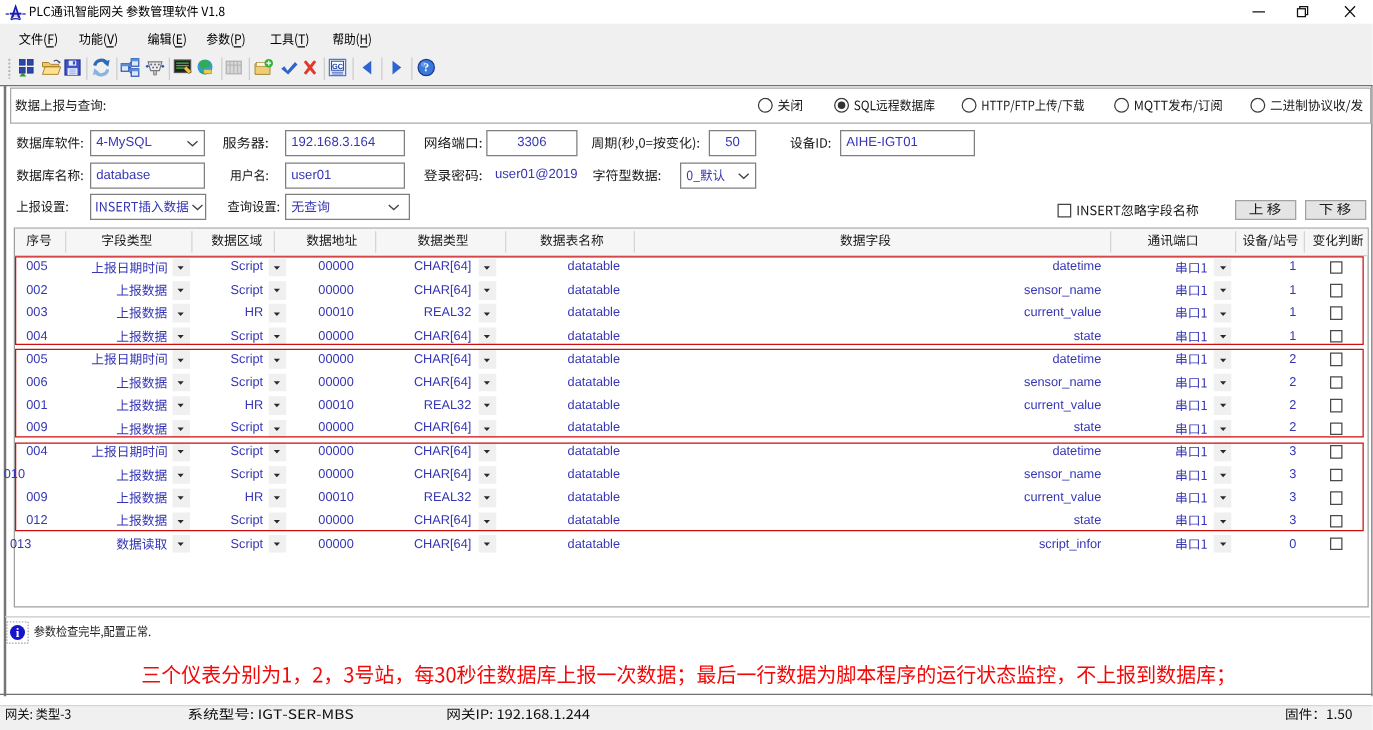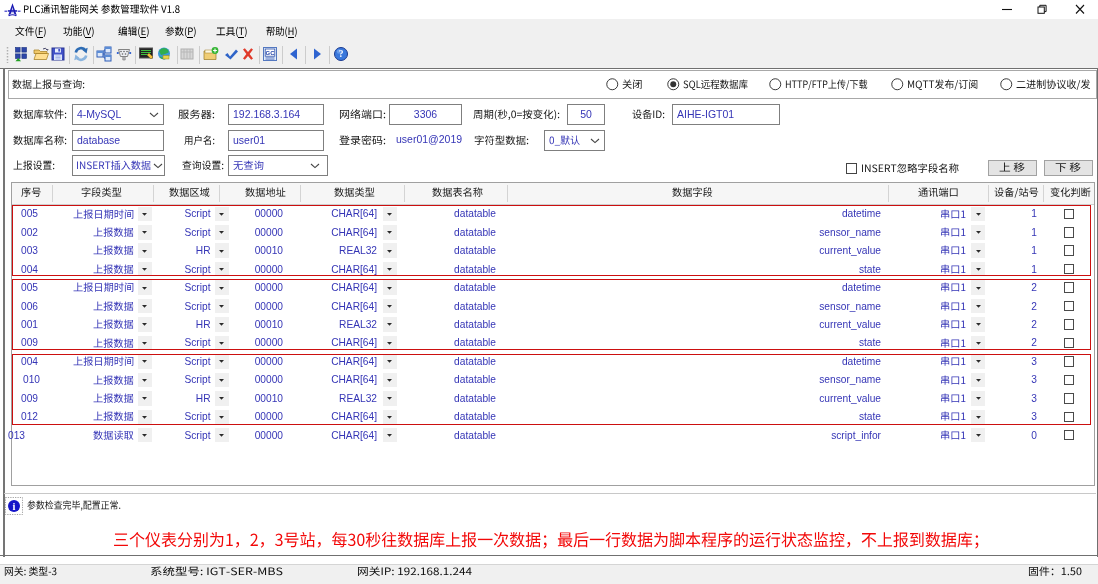--- a/index.html
+++ b/index.html
@@ -1115,21 +1115,21 @@
         <use href="#g67" x="1000"></use>
         <use href="#g17" x="2000"></use>
       </g>
     </svg>
 <div style="position:absolute;left:971.3px;top:354.1px;width:14px;height:14.5px;background:#f0f0f0"></div>
 <svg style="position:absolute;left:974.8px;top:359.3px" width="7" height="5">
       <path d="M1 1 h5 l-2.5 2.8 Z" fill="#2a2a2a"></path>
     </svg>
 <div style="position:absolute;top:353.8px;font:10.2px Liberation Sans,sans-serif;color:#3535b6;white-space:pre;line-height:15px;left:1037.0px;transform:translateX(-100%);">3</div>
 <div style="position:absolute;left:1063.5px;top:356.1px;width:10.5px;height:10.5px;background:#fff;border:1px solid #4a4a4a;box-sizing:border-box"></div>
-<div style="position:absolute;top:372.3px;font:10.2px Liberation Sans,sans-serif;color:#3535b6;white-space:pre;line-height:15px;left:23px;text-align:right;">010</div>
+<div style="position:absolute;top:372.3px;font:10.2px Liberation Sans,sans-serif;color:#3535b6;white-space:pre;line-height:15px;left:3px;text-align:right;">010</div>
 <svg style="position:absolute;left:93.2px;top:372.5px;overflow:visible;" width="43" height="15">
       <g fill="#3535b6" transform="translate(0,11.0) scale(0.01020,-0.01020)">
         <use href="#g35" x="0"></use>
         <use href="#g36" x="1000"></use>
         <use href="#g11" x="2000"></use>
         <use href="#g34" x="3000"></use>
       </g>
     </svg>
 <div style="position:absolute;left:137.7px;top:372.6px;width:14px;height:14.5px;background:#f0f0f0"></div>
 <svg style="position:absolute;left:141.2px;top:377.8px" width="7" height="5">

